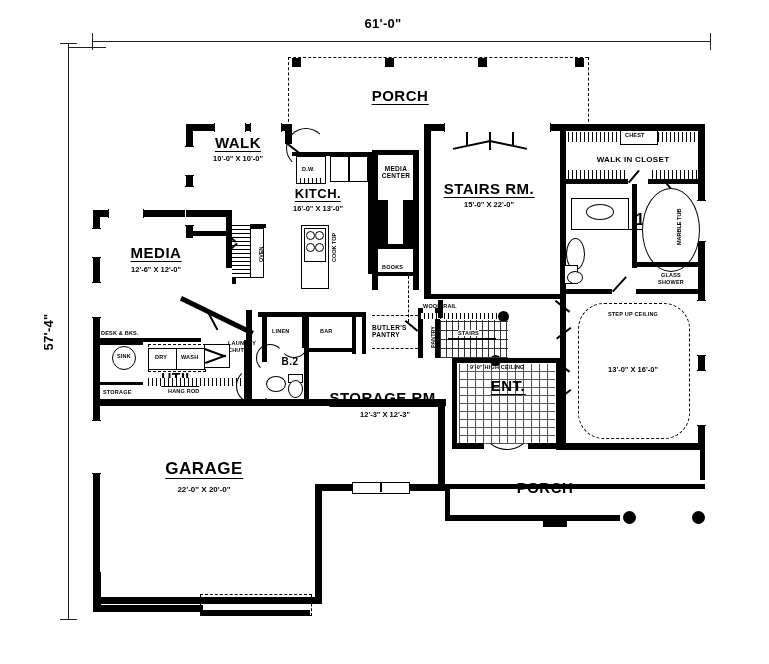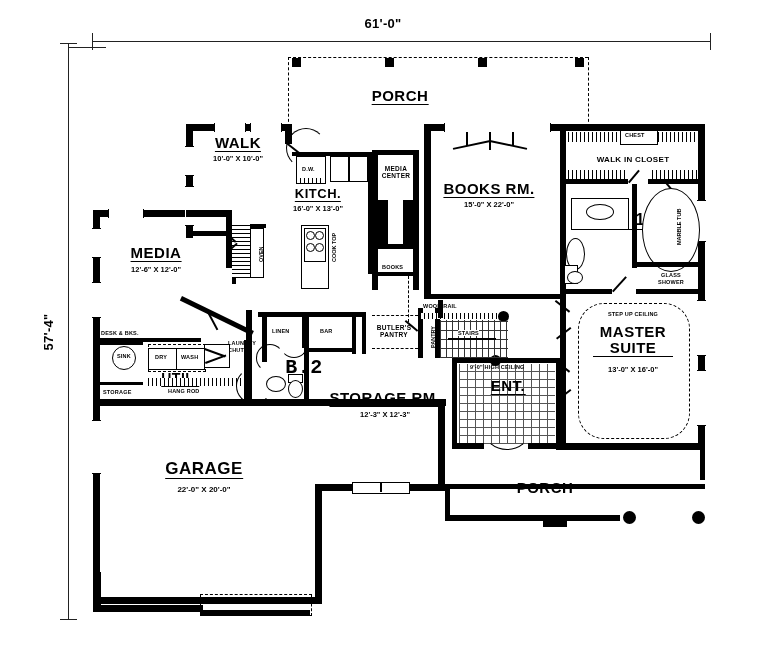--- a/index.html
+++ b/index.html
@@ -11,21 +11,21 @@
   .wthin{position:absolute;background:#000;}
 
   
   .fill{position:absolute;background:#fff;}
 
   
   .rname{position:absolute;font-weight:bold;letter-spacing:.5px;white-space:nowrap;
          border-bottom:1.5px solid #000;line-height:1.05;}
   .rdim{position:absolute;white-space:nowrap;font-weight:bold;line-height:1;}
   .tiny{position:absolute;white-space:nowrap;font-size:5.5px;font-weight:bold;letter-spacing:.2px;}
-  .tiny2{position:absolute;white-space:nowrap;font-size:6.5px;font-weight:bold;letter-spacing:.3px;text-align:center;}
+  .tiny2{position:absolute;white-space:nowrap;font-size:6.5px;font-weight:bold;letter-spacing:.3px;}
   .vtiny{position:absolute;white-space:nowrap;font-size:5.5px;font-weight:bold;
          transform-origin:0 0;}
   .dimtxt{position:absolute;white-space:nowrap;font-size:13px;font-weight:bold;letter-spacing:.3px;}
 
   .dashbox{position:absolute;border:1px dashed #000;}
   .dashline{position:absolute;border-top:1px dashed #000;}
   .dashlinev{position:absolute;border-left:1px dashed #000;}
 
   .hatch{position:absolute;
      background-image:repeating-linear-gradient(90deg,#000 0 1.5px,#fff 1.5px 4px);}
@@ -146,21 +146,21 @@
   <div class="wall" style="left:413px;top:150px;width:6px;height:140px;"></div>
   <div class="wall" style="left:372px;top:150px;width:47px;height:5px;"></div>
   <div class="tiny2" style="left:396px;top:165px;transform:translateX(-50%);width:36px;white-space:normal;text-align:center;line-height:1.1;">MEDIA CENTER</div>
   <div class="wall" style="left:378px;top:200px;width:10px;height:48px;"></div>
   <div class="wall" style="left:403px;top:200px;width:10px;height:48px;"></div>
   <div class="wall" style="left:378px;top:244px;width:35px;height:5px;"></div>
   <div class="tiny" style="left:382px;top:264px;">BOOKS</div>
   <div class="wall" style="left:372px;top:272px;width:47px;height:4px;"></div>
   <div class="dashlinev" style="left:408px;top:276px;height:46px;"></div>
 
-  <div class="rname" style="left:489px;top:181px;transform:translateX(-50%);font-size:15px;">BOOKS RM.</div>
+  <div class="rname" style="left:489px;top:181px;transform:translateX(-50%);font-size:15px;">STAIRS RM.</div>
   <div class="rdim" style="left:489px;top:201px;transform:translateX(-50%);font-size:7.5px;">15'-0" X 22'-0"</div>
 
   <div class="wthin" style="left:466px;top:132px;width:1.5px;height:14px;"></div>
   <div class="wthin" style="left:489px;top:132px;width:1.5px;height:18px;"></div>
   <div class="wthin" style="left:512px;top:132px;width:1.5px;height:14px;"></div>
   <div class="wthin" style="left:452px;top:140px;width:38px;height:1.5px;transform:rotate(-12deg);transform-origin:100% 0;"></div>
   <div class="wthin" style="left:490px;top:140px;width:38px;height:1.5px;transform:rotate(12deg);transform-origin:0 0;"></div>
 
   <div class="wall" style="left:560px;top:124px;width:6px;height:175px;"></div>
   <div class="wall" style="left:424px;top:294px;width:142px;height:5px;"></div>
@@ -188,21 +188,20 @@
   <div class="wall" style="left:637px;top:262px;width:62px;height:5px;"></div>
   <div class="tiny" style="left:655px;top:272px;width:32px;white-space:normal;text-align:center;line-height:1.2;">GLASS SHOWER</div>
   <div class="box" style="left:564px;top:265px;width:12px;height:17px;"></div>
   <div class="oval" style="left:567px;top:271px;width:14px;height:11px;"></div>
   <div class="wall" style="left:560px;top:289px;width:52px;height:5px;"></div>
   <div class="wall" style="left:636px;top:289px;width:62px;height:5px;"></div>
   <div class="wthin" style="left:612px;top:291px;width:20px;height:2px;transform:rotate(-48deg);transform-origin:0 0;"></div>
 
   <div class="dashbox" style="left:578px;top:303px;width:110px;height:134px;border-radius:26px 26px 26px 26px;"></div>
   <div class="tiny" style="left:633px;top:311px;transform:translateX(-50%);">STEP UP CEILING</div>
-  <div class="rname" style="left:633px;top:324px;transform:translateX(-50%);font-size:15px;width:80px;text-align:center;white-space:normal;">MASTER SUITE</div>
   <div class="rdim" style="left:633px;top:366px;transform:translateX(-50%);font-size:7.5px;">13'-0" X 16'-0"</div>
   <div class="wall" style="left:560px;top:294px;width:6px;height:156px;"></div>
 
   <div class="rname" style="left:156px;top:245px;transform:translateX(-50%);font-size:15px;">MEDIA</div>
   <div class="rdim" style="left:156px;top:266px;transform:translateX(-50%);font-size:7.5px;">12'-6" X 12'-0"</div>
   <div class="tiny" style="left:101px;top:330px;">DESK &amp; BKS.</div>
   <div class="wall" style="left:97px;top:338px;width:104px;height:4px;"></div>
   <div class="wall" style="left:226px;top:210px;width:6px;height:58px;"></div>
   <div class="hatchv" style="left:232px;top:222px;width:18px;height:56px;"></div>
   <div class="wthin" style="left:226px;top:232px;width:14px;height:2px;transform:rotate(42deg);transform-origin:0 0;"></div>
@@ -225,21 +224,21 @@
   <div class="rname" style="left:180px;top:371px;transform:translateX(-50%);font-size:14px;">UTIL.</div>
   <div class="tiny" style="left:103px;top:389px;">STORAGE</div>
   <div class="wall" style="left:97px;top:382px;width:46px;height:3px;"></div>
   <div class="hatch" style="left:148px;top:378px;width:96px;height:8px;"></div>
   <div class="tiny" style="left:168px;top:388px;">HANG ROD</div>
   <div class="wall" style="left:244px;top:340px;width:5px;height:62px;"></div>
   <div class="arc" style="left:236px;top:368px;width:34px;height:34px;border-color:transparent transparent #000 #000;"></div>
 
   <div class="wall" style="left:262px;top:312px;width:5px;height:50px;"></div>
   <div class="wall" style="left:304px;top:312px;width:5px;height:90px;"></div>
-  <div class="rname" style="left:304px;top:357px;transform:translateX(-50%);font-size:20px;border:none;font-family:Liberation Mono, monospace;">B.2</div>
+  <div class="rname" style="left:290px;top:357px;transform:translateX(-50%);font-size:10px;border:none;">B.2</div>
   <div class="oval" style="left:266px;top:376px;width:18px;height:14px;"></div>
   <div class="box" style="left:288px;top:374px;width:13px;height:7px;"></div>
   <div class="oval" style="left:288px;top:380px;width:13px;height:16px;"></div>
   <div class="arc" style="left:256px;top:344px;width:26px;height:26px;border-color:#000 transparent transparent #000;"></div>
 
   <div class="wall" style="left:258px;top:312px;width:108px;height:5px;"></div>
   <div class="wall" style="left:302px;top:312px;width:4px;height:36px;"></div>
   <div class="tiny" style="left:272px;top:328px;">LINEN</div>
   <div class="tiny" style="left:320px;top:328px;">BAR</div>
   <div class="wall" style="left:352px;top:312px;width:4px;height:42px;"></div>

